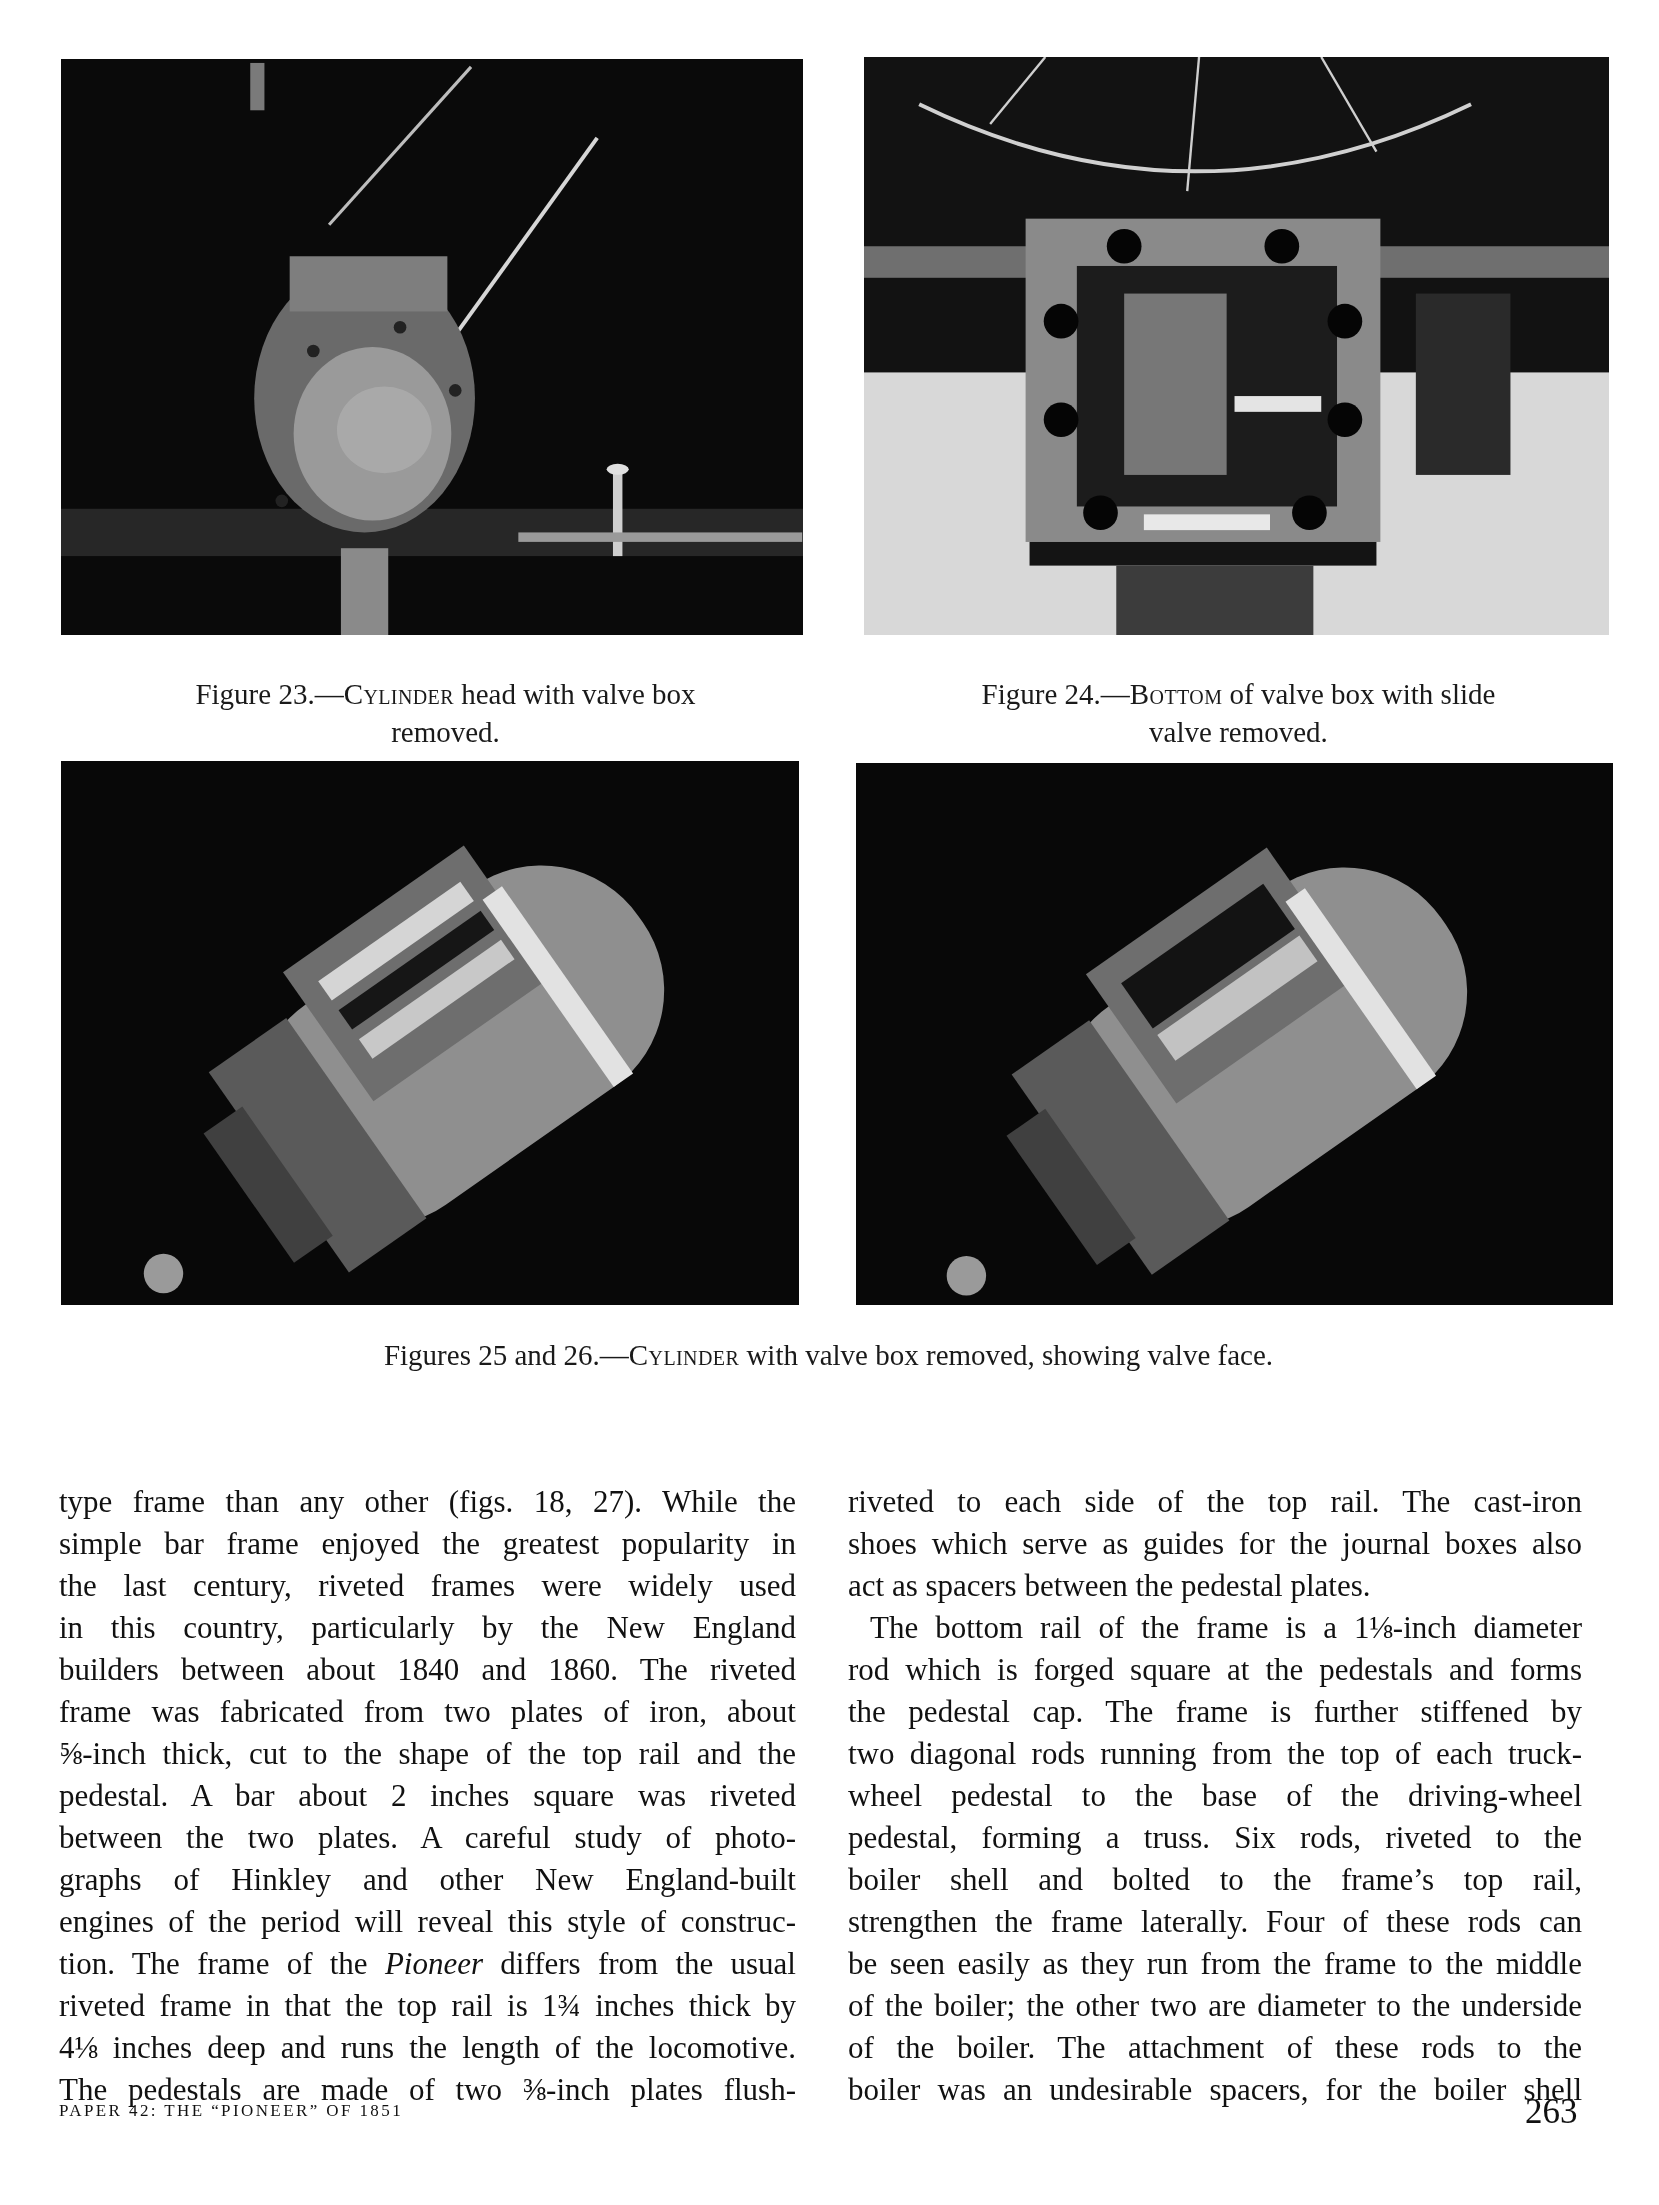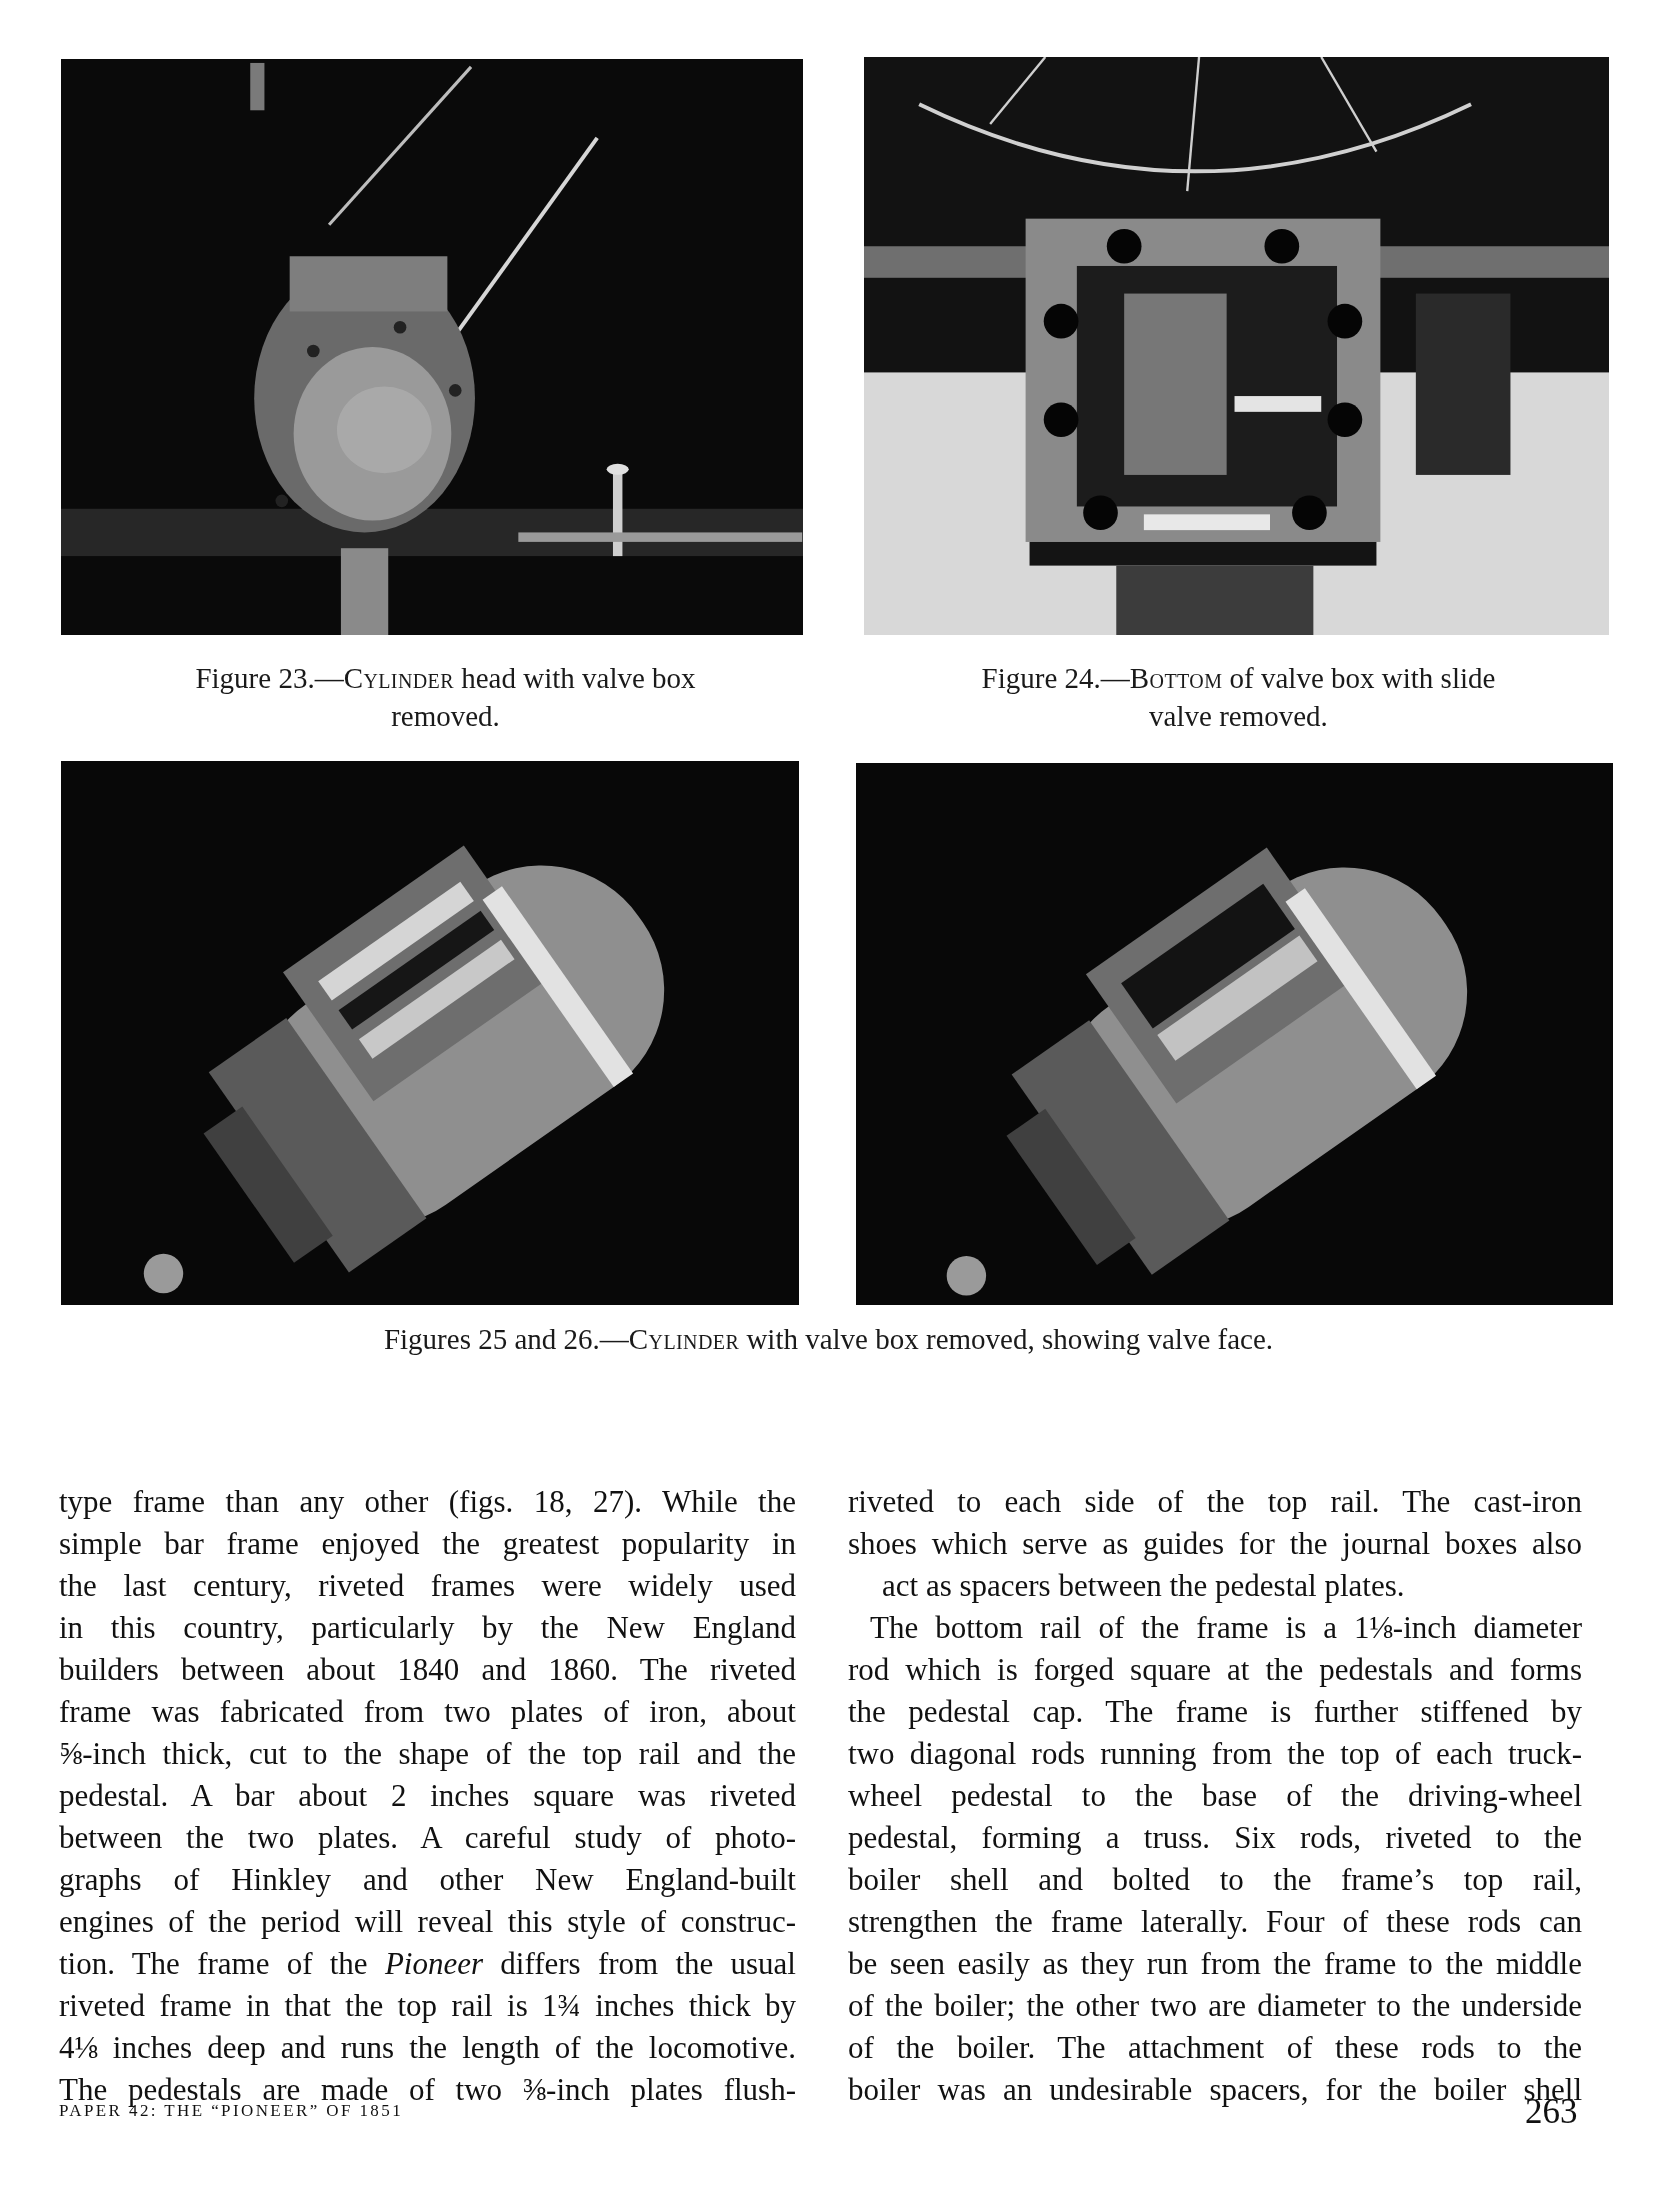--- a/index.html
+++ b/index.html
@@ -1,24 +1,24 @@
 <!DOCTYPE html>
 <html style="font-size:12.6px"><head>
 <meta charset="utf-8">
 <style>
   html, body { margin: 0; padding: 0; background: #ffffff; }
   body { width: 1659px; height: 2205px; position: relative; overflow: hidden;
          font-family: "Liberation Serif", "DejaVu Serif", serif; color: #111; }
   .photo { position: absolute; background: #0b0b0b; overflow: hidden; }
   .photo svg { width: 100%; height: 100%; display: block; }
-  .caption { position: absolute; text-align: center; font-size: 29px; line-height: 38px; color: #1a1a1a; }
+  .caption { position: absolute; text-align: center; font-size: 29px; line-height: 38px; color: #1a1a1a; margin-top: 16px; }
   .caption .sc { font-variant: small-caps; letter-spacing: 0.4px; }
   .col { position: absolute; font-size: 31px; line-height: 42px; text-align: justify; color: #111; }
   .col .line { display: block; text-align: justify; text-align-last: justify; white-space: nowrap; height: 42px; }
-  .col .line.last { text-align-last: left; margin-left: 34px; }
+  .col .line.last { text-align-last: left; }
   .col .line.indent { padding-left: 22px; }
   .col em { }
   .footer-left { position: absolute; left: 59px; top: 2101px; font-size: 17px; letter-spacing: 2.4px; color: #111; }
   .footer-right { position: absolute; left: 1525px; top: 2092px; font-size: 35px; color: #111; }
 </style>
 </head>
 <body>
 
 <div class="photo" style="left:61px;top:59px;width:742px;height:576px;">
   <svg viewBox="0 0 941 730" preserveAspectRatio="none">

